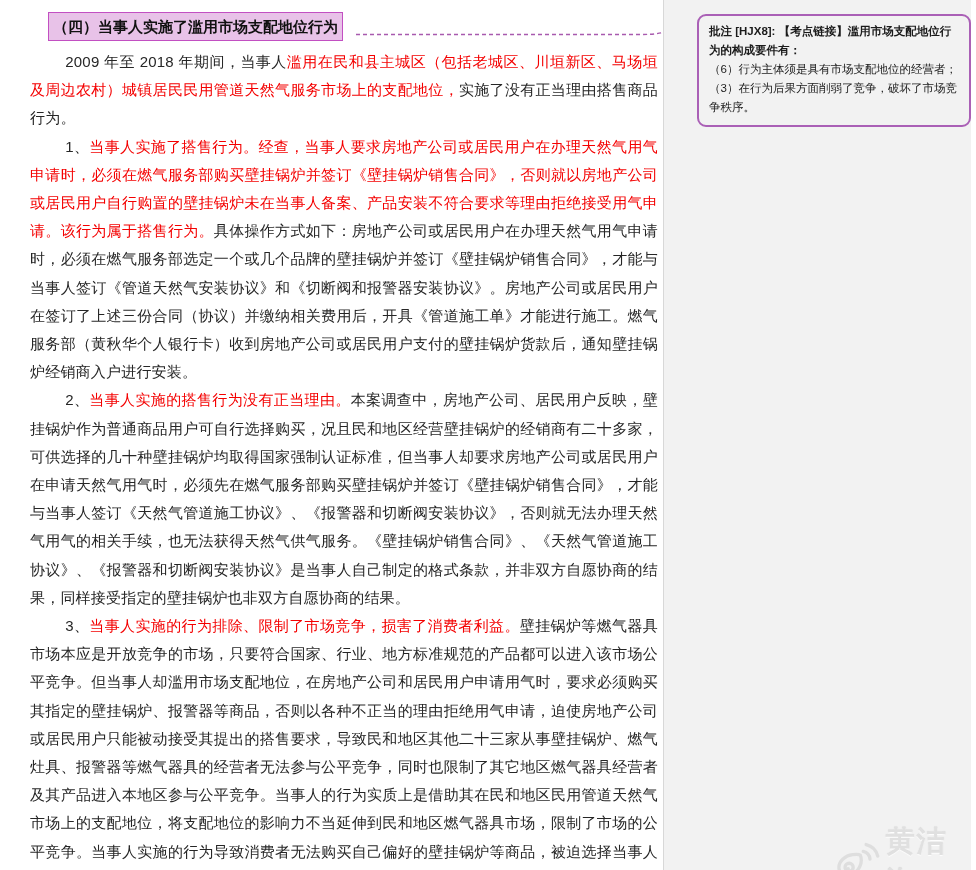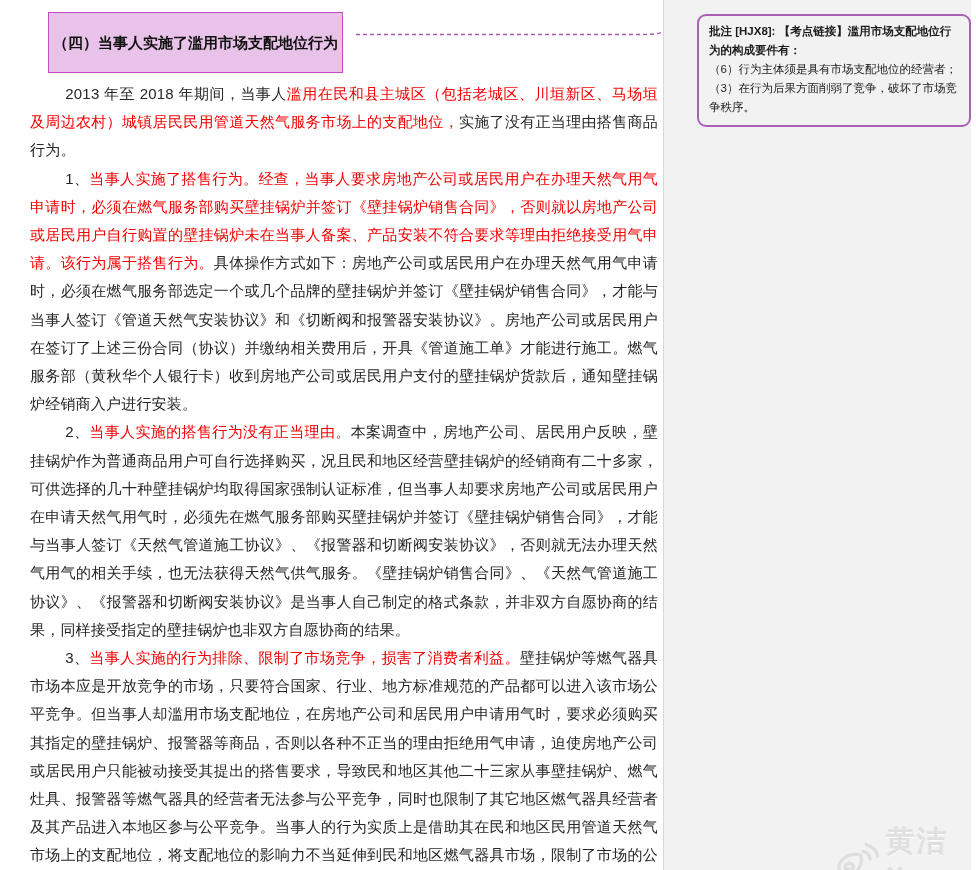--- a/index.html
+++ b/index.html
@@ -9,21 +9,21 @@
     -webkit-font-smoothing:antialiased;
   }
   .doc{
     position:absolute;left:0;top:0;width:663px;height:870px;background:#fff;
     padding:12px 5px 0 30px;box-sizing:border-box;
   }
   .doc-title{
     display:inline-block;margin-left:18px;margin-bottom:7px;
     background:var(--title-highlight,#e8c2e8);
     border:1px solid var(--title-border,#c24fc2);
-    padding:19px 4px;font-weight:bold;font-size:15px;line-height:21px;
+    padding:3px 4px;font-weight:bold;font-size:15px;line-height:21px;
     color:#111;
   }
   .para{
     margin:0;font-size:15px;line-height:28.2px;text-indent:2.35em;
     text-align:justify;color:var(--black-text,#262626);
     letter-spacing:0.2px;
   }
   .seg{color:inherit;}
   .seg.red{color:var(--red-text,#f40000);}
   .panel{
@@ -48,21 +48,21 @@
     user-select:none;
   }
   .watermark svg{display:block;}
 </style>
 </head>
 <body>
 
 <div class="doc">
   <span class="doc-title">（四）当事人实施了滥用市场支配地位行为</span>
   <div>
-      <p class="para"><span class="seg">2013 年至 2018 年期间，当事人</span><span class="seg red">滥用在民和县主城区（包括老城区、川垣新区、马场垣及周边农村）城镇居民民用管道天然气服务市场上的支配地位，</span><span class="seg">实施了没有正当理由搭售商品行为。</span></p>
+      <p class="para"><span class="seg">2009 年至 2018 年期间，当事人</span><span class="seg red">滥用在民和县主城区（包括老城区、川垣新区、马场垣及周边农村）城镇居民民用管道天然气服务市场上的支配地位，</span><span class="seg">实施了没有正当理由搭售商品行为。</span></p>
       <p class="para"><span class="seg">1、</span><span class="seg red">当事人实施了搭售行为。经查，当事人要求房地产公司或居民用户在办理天然气用气申请时，必须在燃气服务部购买壁挂锅炉并签订《壁挂锅炉销售合同》，否则就以房地产公司或居民用户自行购置的壁挂锅炉未在当事人备案、产品安装不符合要求等理由拒绝接受用气申请。该行为属于搭售行为。</span><span class="seg">具体操作方式如下：房地产公司或居民用户在办理天然气用气申请时，必须在燃气服务部选定一个或几个品牌的壁挂锅炉并签订《壁挂锅炉销售合同》，才能与当事人签订《管道天然气安装协议》和《切断阀和报警器安装协议》。房地产公司或居民用户在签订了上述三份合同（协议）并缴纳相关费用后，开具《管道施工单》才能进行施工。燃气服务部（黄秋华个人银行卡）收到房地产公司或居民用户支付的壁挂锅炉货款后，通知壁挂锅炉经销商入户进行安装。</span></p>
       <p class="para"><span class="seg">2、</span><span class="seg red">当事人实施的搭售行为没有正当理由。</span><span class="seg">本案调查中，房地产公司、居民用户反映，壁挂锅炉作为普通商品用户可自行选择购买，况且民和地区经营壁挂锅炉的经销商有二十多家，可供选择的几十种壁挂锅炉均取得国家强制认证标准，但当事人却要求房地产公司或居民用户在申请天然气用气时，必须先在燃气服务部购买壁挂锅炉并签订《壁挂锅炉销售合同》，才能与当事人签订《天然气管道施工协议》、《报警器和切断阀安装协议》，否则就无法办理天然气用气的相关手续，也无法获得天然气供气服务。《壁挂锅炉销售合同》、《天然气管道施工协议》、《报警器和切断阀安装协议》是当事人自己制定的格式条款，并非双方自愿协商的结果，同样接受指定的壁挂锅炉也非双方自愿协商的结果。</span></p>
       <p class="para"><span class="seg">3、</span><span class="seg red">当事人实施的行为排除、限制了市场竞争，损害了消费者利益。</span><span class="seg">壁挂锅炉等燃气器具市场本应是开放竞争的市场，只要符合国家、行业、地方标准规范的产品都可以进入该市场公平竞争。但当事人却滥用市场支配地位，在房地产公司和居民用户申请用气时，要求必须购买其指定的壁挂锅炉、报警器等商品，否则以各种不正当的理由拒绝用气申请，迫使房地产公司或居民用户只能被动接受其提出的搭售要求，导致民和地区其他二十三家从事壁挂锅炉、燃气灶具、报警器等燃气器具的经营者无法参与公平竞争，同时也限制了其它地区燃气器具经营者及其产品进入本地区参与公平竞争。当事人的行为实质上是借助其在民和地区民用管道天然气市场上的支配地位，将支配地位的影响力不当延伸到民和地区燃气器具市场，限制了市场的公平竞争。当事人实施的行为导致消费者无法购买自己偏好的壁挂锅炉等商品，被迫选择当事人指定的品牌和型号，损害了消费者利益。</span></p>
     </div>
 </div>
 
 <svg class="connector-svg" width="976" height="60" viewBox="0 0 976 60">
   <path d="M356 34.5 H642 C666 34.5 676 29 694 19" fill="none" stroke="#a85aae" stroke-width="1.4" stroke-dasharray="4 3"></path>
 </svg>
 

